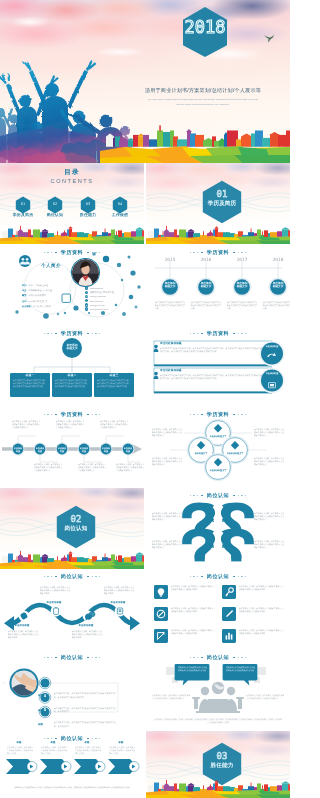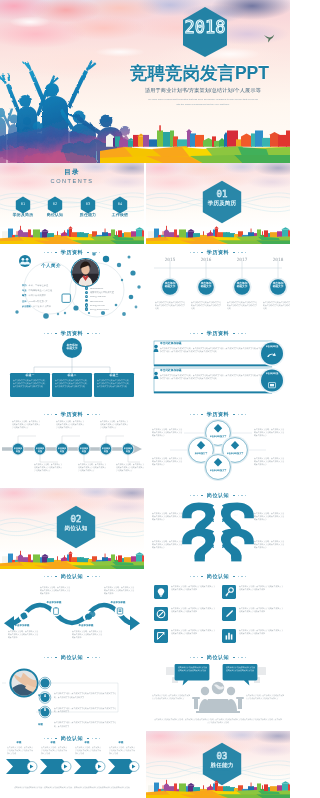--- a/index.html
+++ b/index.html
@@ -286,21 +286,20 @@
         <path d="M234 35 L290 35 L290 45 L244 45 Z" fill="#43ad54"></path>
       </g>   
       </svg>
     <svg width="50" height="52" viewBox="0 0 50 52" style="position:absolute;left:180px;top:6px;">
       <path d="M25 1 L47 13.8 L47 39.2 L25 51 L3 39.2 L3 13.8 Z" fill="#1b7fa2" opacity="0.96"></path>
     </svg>
     <div class="yeartxt">2018</div>
     <svg width="12" height="10" viewBox="0 0 12 10" style="position:absolute;left:263px;top:34px;">
       <path d="M1 1 C3 3.4 4.6 4.6 5.8 4.8 C5.2 5.8 5 7 5.4 8.4 C6 7 6.8 6 7.6 5.2 C9 4.8 10.4 3.2 11.2 0.6 C10 2.2 8.6 3.2 7 3.4 C5.2 3.4 3.2 2.6 1 1 Z" fill="#184f2e" opacity="0.75"></path>
     </svg>
-    <div class="htitle">竞聘竞岗发言PPT</div>
     <div class="hsub">适用于商业计划书/方案策划/总结计划/个人展示等</div>
     <div class="heng">We have many PowerPoint templates that has been specifically designed to help anyone that is playing</div>
     <div class="heng2">into the world of PowerPoint for the very first time.</div>
   </div>
 
   <div class="slide" id="s2" style="left:0;top:163px;width:144px;height:81px;">
     <div class="sky-sm"></div>
     <svg class="waves" width="144" height="81" viewBox="0 0 144 81" style="position:absolute;left:0;top:0;">
       <g fill="none" stroke="#bfe3ee" stroke-width="0.4">
         <path d="M0 37 C24 28 42 46 72 44 C100 42 118 30 144 35"></path>

